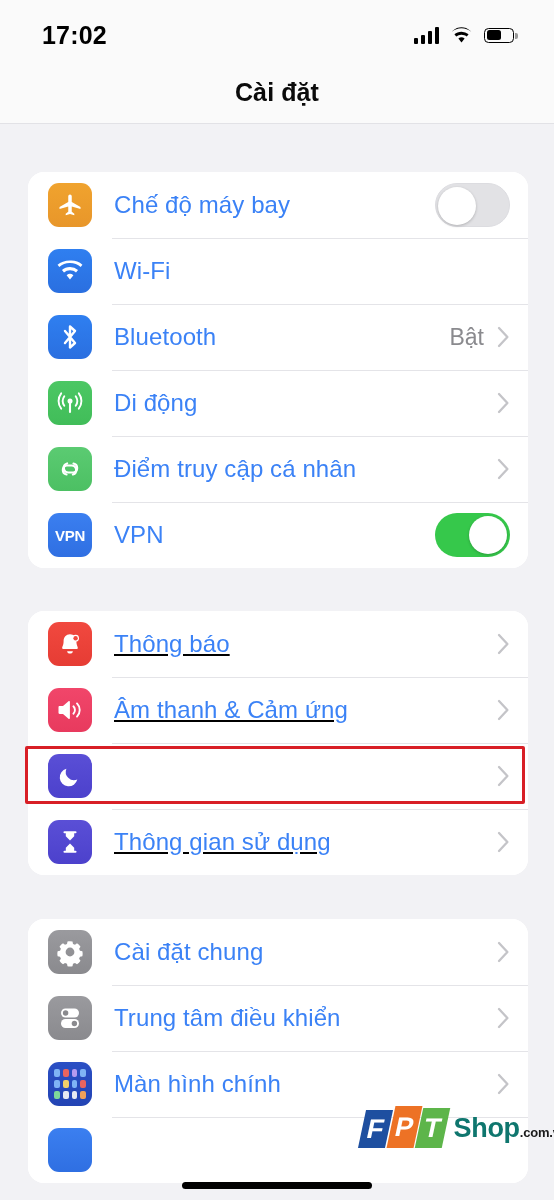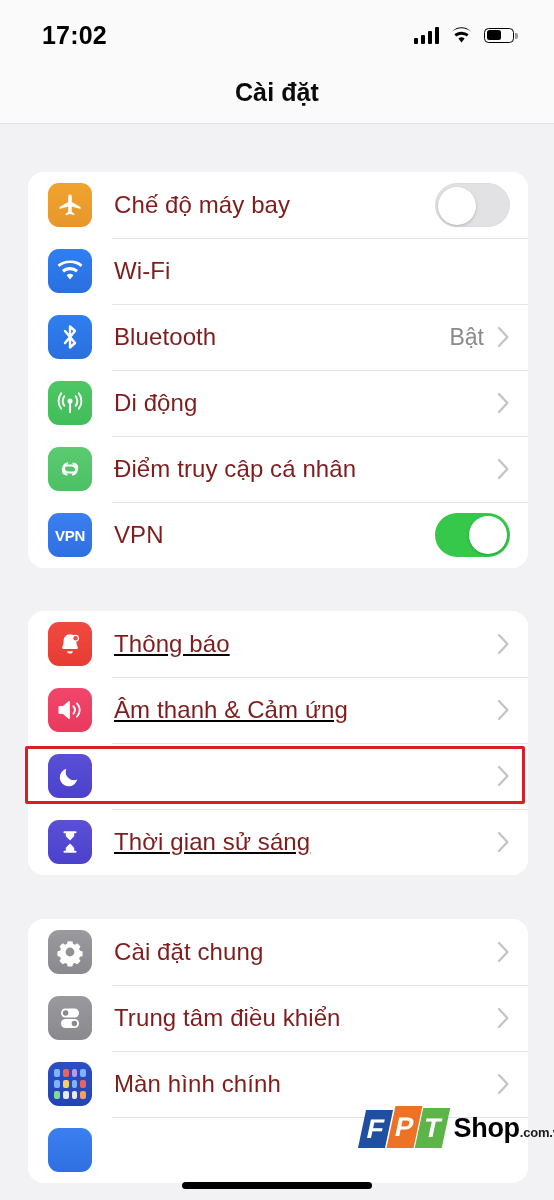--- a/index.html
+++ b/index.html
@@ -58,21 +58,21 @@
   }
   .row + .row::before{
     content:""; position:absolute; left:84px; right:0; top:0; height:1px; background:#e4e4e8;
   }
 
   .ic{
     width:44px; height:44px; border-radius:11px;
     flex:0 0 44px; display:flex; align-items:center; justify-content:center;
     position:relative; overflow:hidden;
   }
-  .label{ margin-left:22px; font-size:24px; color:#7f1d1d; letter-spacing:.1px; white-space:nowrap; }
+  .label{ margin-left:22px; font-size:24px; color:#3b82f6; letter-spacing:.1px; white-space:nowrap; }
   .spacer{ flex:1 1 auto; }
   .value{ font-size:23px; color:#8a8a8e; margin-right:13px; }
   .chev{ width:13px; height:22px; flex:0 0 13px; }
   .chev svg{ display:block; }
 
   
   .toggle{ width:75px; height:44px; border-radius:22px; position:relative; flex:0 0 75px; }
   .toggle.off{ background:#e2e2e5; border:1px solid #dcdce0; }
   .toggle.on{ background:#36c84b; }
   .toggle .knob{
@@ -119,21 +119,21 @@
   .fpt span{
     display:flex; align-items:center; justify-content:center;
     color:#fff; font-weight:700; font-size:27px;
     transform:skewX(-12deg);
     width:27px; height:38px; margin-right:1.5px;
   }
   .fpt .f{ background:#1e4fa0; }
   .fpt .p{ background:#ed7225; height:42px; }
   .fpt .t{ background:#5db54a; height:40px; }
   .shop-txt{ display:flex; align-items:baseline; }
-  .shop-txt .s{ font-size:27px; font-weight:700; color:#000000; letter-spacing:-.3px; }
+  .shop-txt .s{ font-size:27px; font-weight:700; color:#0f766e; letter-spacing:-.3px; }
   .shop-txt .d{ font-size:13px; font-weight:700; color:#1a1a1a; letter-spacing:-.2px; }
 
   
   .home-ind{
     position:absolute; left:182px; bottom:11px; width:190px; height:7px;
     background:#000; border-radius:4px;
   }
 </style>
 </head>
 <body>
@@ -304,21 +304,21 @@
         </span>
     </div>
 
     <div class="row">
       <div class="ic ic-screentime">
         <svg width="22" height="26" viewBox="0 0 22 26">
           <path fill="none" stroke="#fff" stroke-width="2.1" stroke-linecap="round" stroke-linejoin="round" d="M5.5 3.2h11M5.5 22.8h11"></path>
           <path fill="#fff" d="M6.8 3.9h8.4v3.4L11 11.4 6.8 7.3V3.9zM6.8 22.1h8.4v-3.4L11 14.6l-4.2 4.1v3.4z"></path>
         </svg>
       </div>
-      <div class="label">Thời gian sử sáng</div>
+      <div class="label">Thông gian sử dụng</div>
       <div class="spacer"></div>
       <span class="chev">
           <svg width="13" height="22" viewBox="0 0 13 22">
             <path fill="none" stroke="#c4c4c8" stroke-width="2.3" stroke-linecap="round" stroke-linejoin="round" d="M2 2l8.4 9L2 20"></path>
           </svg>
         </span>
     </div>
   </div>
 
   <div class="highlight" style="left:25px; top:622px; width:500px; height:58px;"></div>

